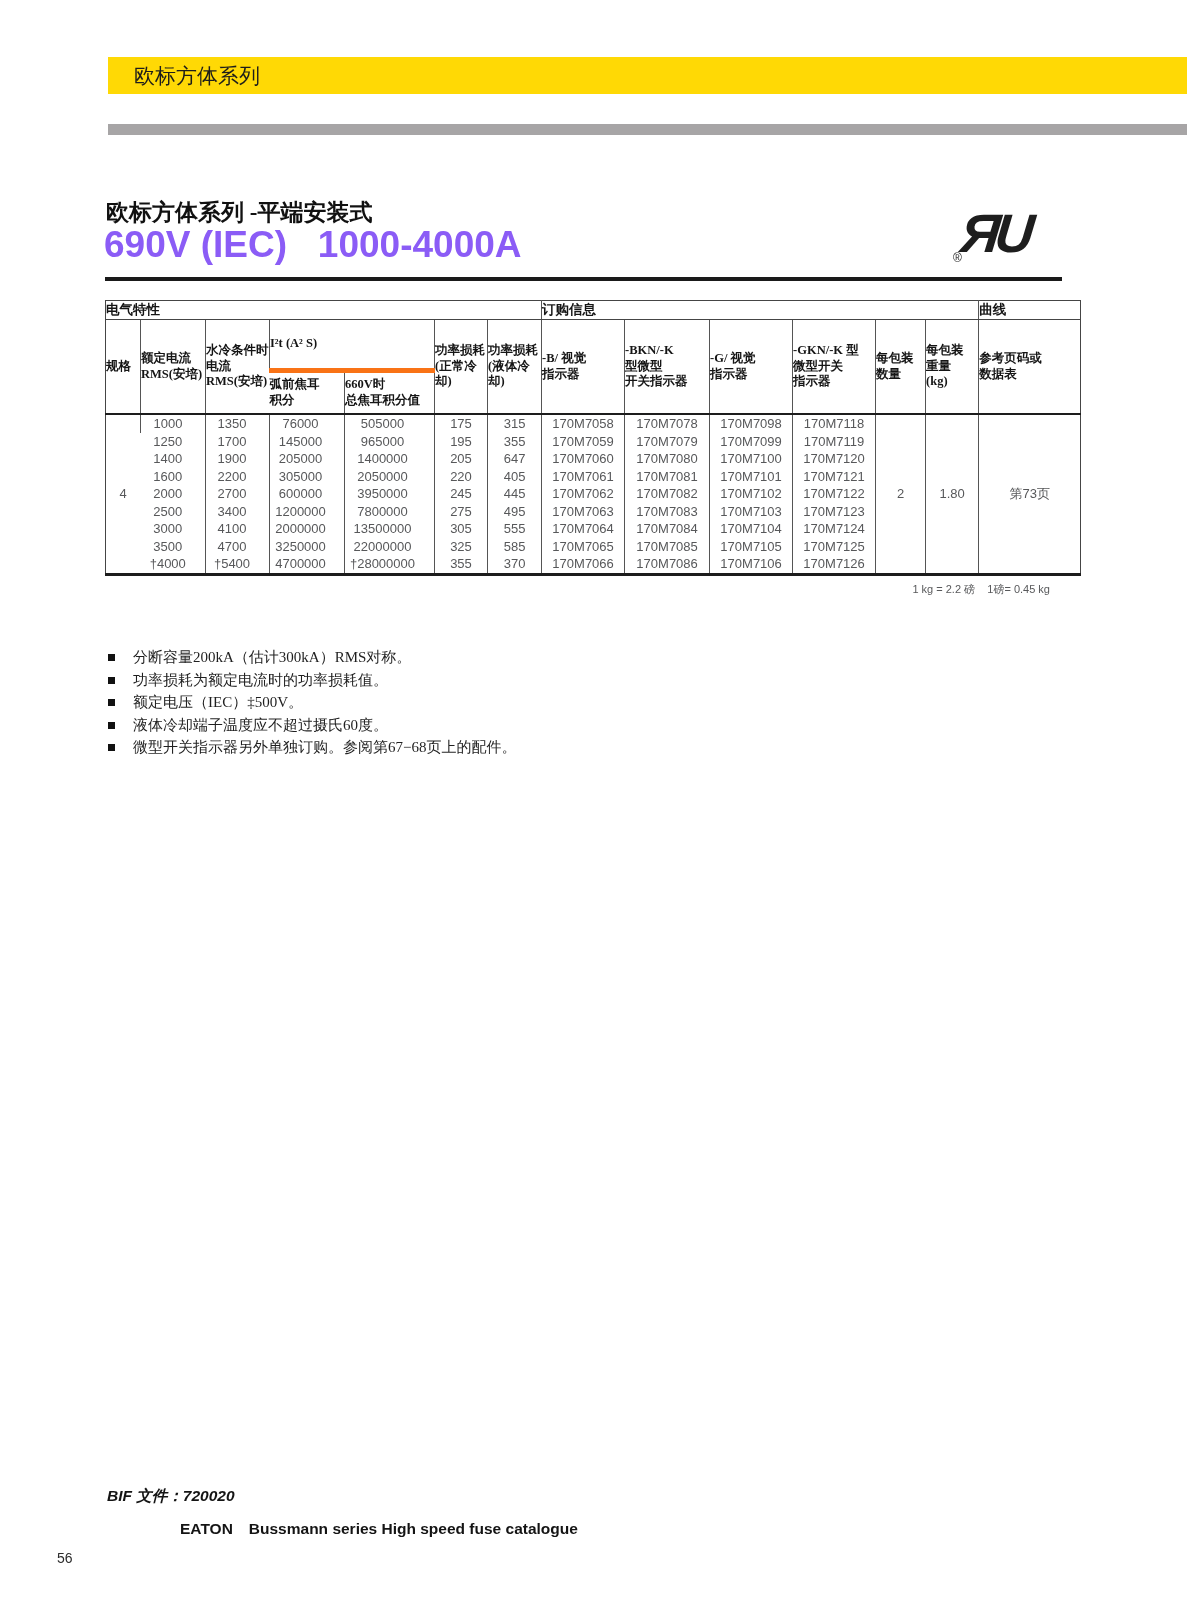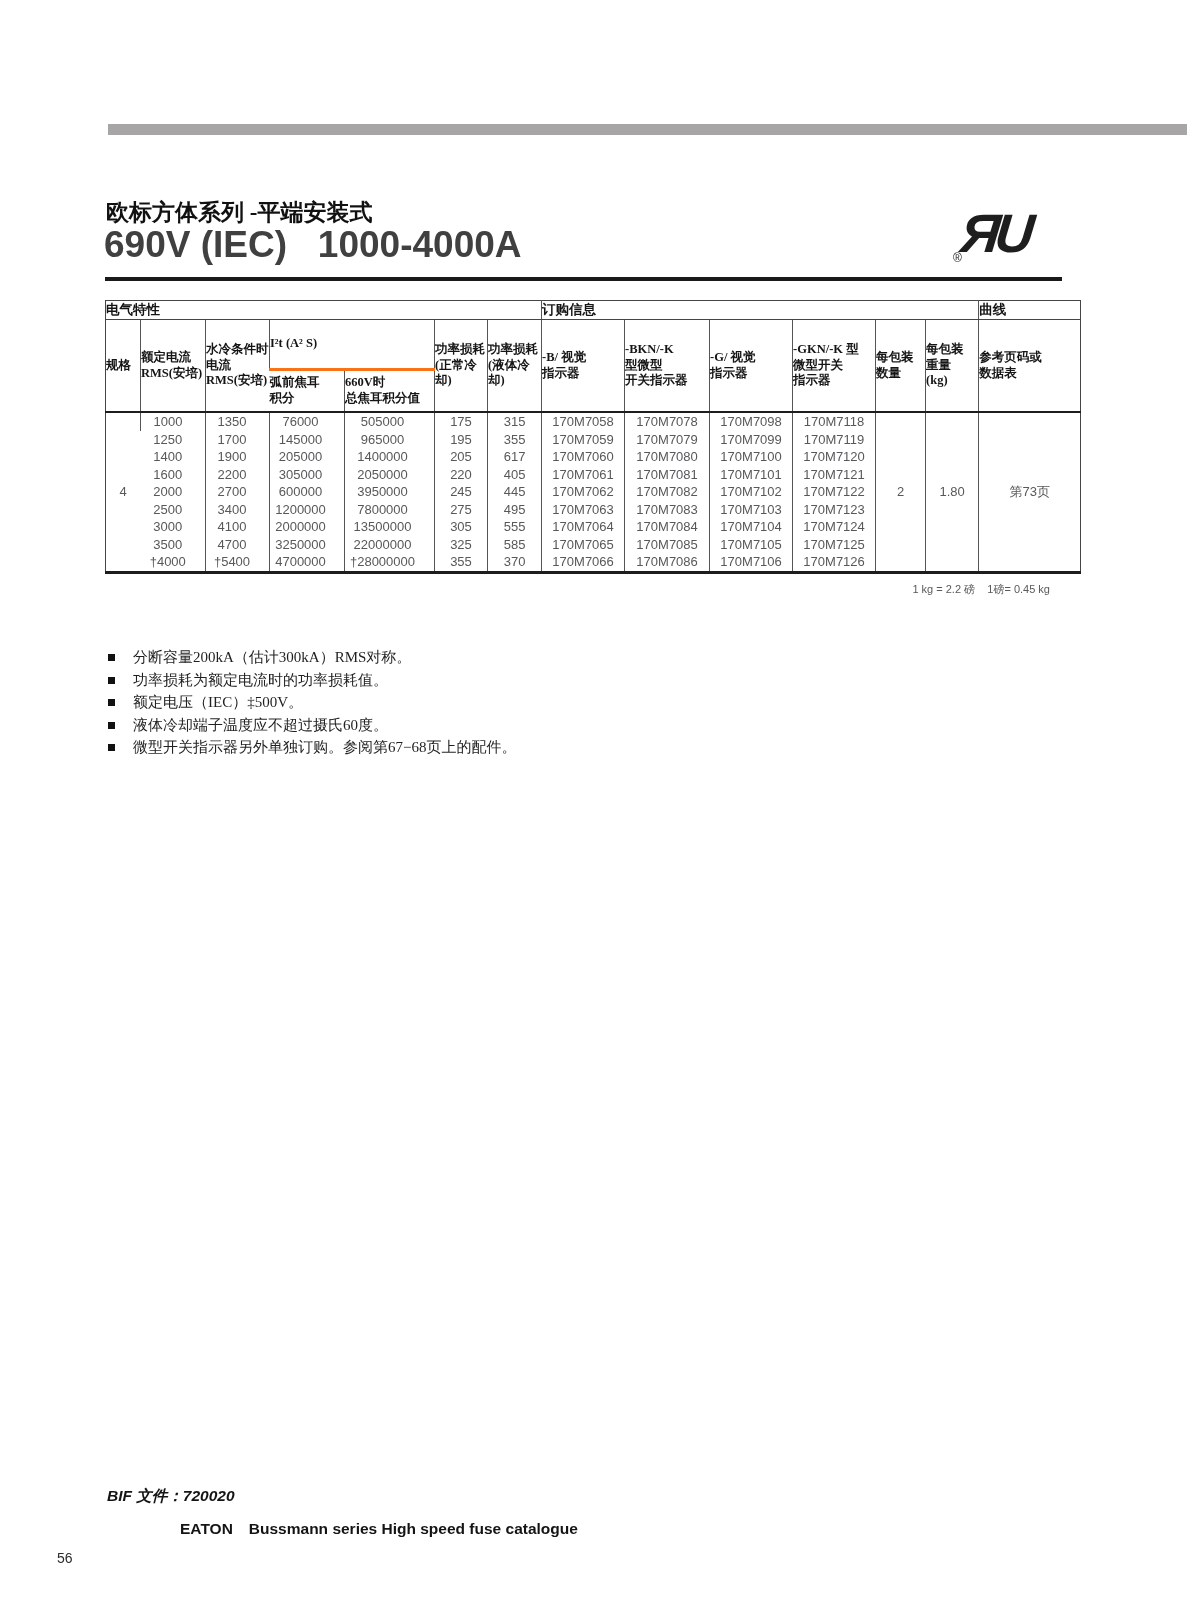--- a/index.html
+++ b/index.html
@@ -7,21 +7,21 @@
         font-family:"Liberation Sans","DejaVu Sans",sans-serif;color:#1c1c1c;}
 
   
   .banner{position:absolute;left:108px;top:57px;right:0;height:37px;background:#FFD905;}
   .banner span{display:block;padding-left:26px;line-height:37px;font-size:21px;color:#1d1d1b;}
   .graybar{position:absolute;left:108px;top:124px;right:0;height:11px;background:#a7a5a6;}
 
   
   .title1{position:absolute;left:106px;top:197px;font-family:"Liberation Serif","DejaVu Serif",serif;
           font-weight:bold;font-size:23px;color:#111;}
-  .title2{position:absolute;left:104px;top:224px;font-weight:bold;font-size:37px;color:#404040;
+  .title2{position:absolute;left:104px;top:224px;font-weight:bold;font-size:37px;color:#8b5cf6;
           letter-spacing:0px;white-space:pre;}
   .rule{position:absolute;left:105px;top:277px;width:957px;height:4px;background:#1a1a1a;}
 
   
   .ul-logo{position:absolute;left:961px;top:206px;width:95px;height:60px;}
   .ul-mark{display:block;font-weight:bold;font-style:italic;font-size:54px;line-height:54px;
            letter-spacing:-5px;transform:skewX(-6deg);color:#1e1e1e;}
   .ul-reg{position:absolute;left:-8px;bottom:1px;font-size:12px;font-style:normal;color:#1e1e1e;}
 
   
@@ -29,21 +29,21 @@
       border-top:1px solid #454545;border-left:1px solid #454545;border-right:1px solid #454545;
       border-bottom:3px solid #1d1d1d;}
   .spec-table th,.spec-table td{border-left:1px solid #555;padding:0;vertical-align:middle;}
   .spec-table th:first-child,.spec-table td:first-child{border-left:none;}
   .spec-table thead th{font-family:"Liberation Serif","DejaVu Serif",serif;font-weight:bold;
       color:#151515;font-size:12.5px;line-height:1.25;text-align:left;white-space:pre-line;}
   tr.group th{height:18px;font-size:13.5px;border-bottom:1px solid #454545;}
   tr.hrow2 th{height:48px;}
   tr.hrow3 th{height:40px;}
   th.hb{border-bottom:2.5px solid #1d1d1d;}
-  th.i2t{font-family:"Liberation Sans","DejaVu Sans",sans-serif;font-size:14px;border-bottom:3px solid #f97316;}
+  th.i2t{font-family:"Liberation Sans","DejaVu Sans",sans-serif;font-size:14px;border-bottom:5px solid #f97316;}
   .spec-table tbody td{height:17.5px;line-height:17px;font-size:13px;color:#57585a;text-align:center;}
   td.a-r{text-align:right;}
   td.p10{padding-right:10px;} td.p11{padding-right:11px;} td.p13{padding-right:13px;} td.p14{padding-right:14px;}
 
   
   .unit-note{position:absolute;right:137px;top:582px;font-size:11px;color:#58595b;white-space:pre;}
 
   
   .notes{position:absolute;left:108px;top:650px;}
   .note{display:flex;align-items:center;height:15px;margin-bottom:7.5px;
@@ -54,20 +54,23 @@
   .bif{position:absolute;left:107px;top:1486px;font-weight:bold;font-style:italic;font-size:15.5px;color:#141414;}
   .pagenum{position:absolute;left:57px;top:1518px;font-size:14px;color:#2c2c2c;margin-top:32px;}
   .catalog{position:absolute;left:180px;top:1520px;font-weight:bold;font-size:15.5px;color:#141414;}
   .catalog .brand{margin-right:16px;}
 </style>
 </head>
 <body>
 
 <div id="page">
 
+  <div class="banner">
+    <span>欧标方体系列</span>
+  </div>
   <div class="graybar"></div>
 
   <div class="title1">欧标方体系列 -平端安装式</div>
   <div class="title2">690V (IEC)   1000-4000A</div>
   <div class="rule"></div>
 
   <div class="ul-logo">
     <span class="ul-mark">ЯU</span>
     <span class="ul-reg">®</span>
   </div>
@@ -160,21 +163,21 @@
           <td>170M7079</td>
           <td>170M7099</td>
           <td>170M7119</td>
         </tr>
         <tr>
           <td class="a-r p10">1400</td>
           <td class="a-r p11">1900</td>
           <td class="a-r p13">205000</td>
           <td class="a-r p14">1400000</td>
           <td>205</td>
-          <td>617</td>
+          <td>647</td>
           <td>170M7060</td>
           <td>170M7080</td>
           <td>170M7100</td>
           <td>170M7120</td>
         </tr>
         <tr>
           <td class="a-r p10">1600</td>
           <td class="a-r p11">2200</td>
           <td class="a-r p13">305000</td>
           <td class="a-r p14">2050000</td>

